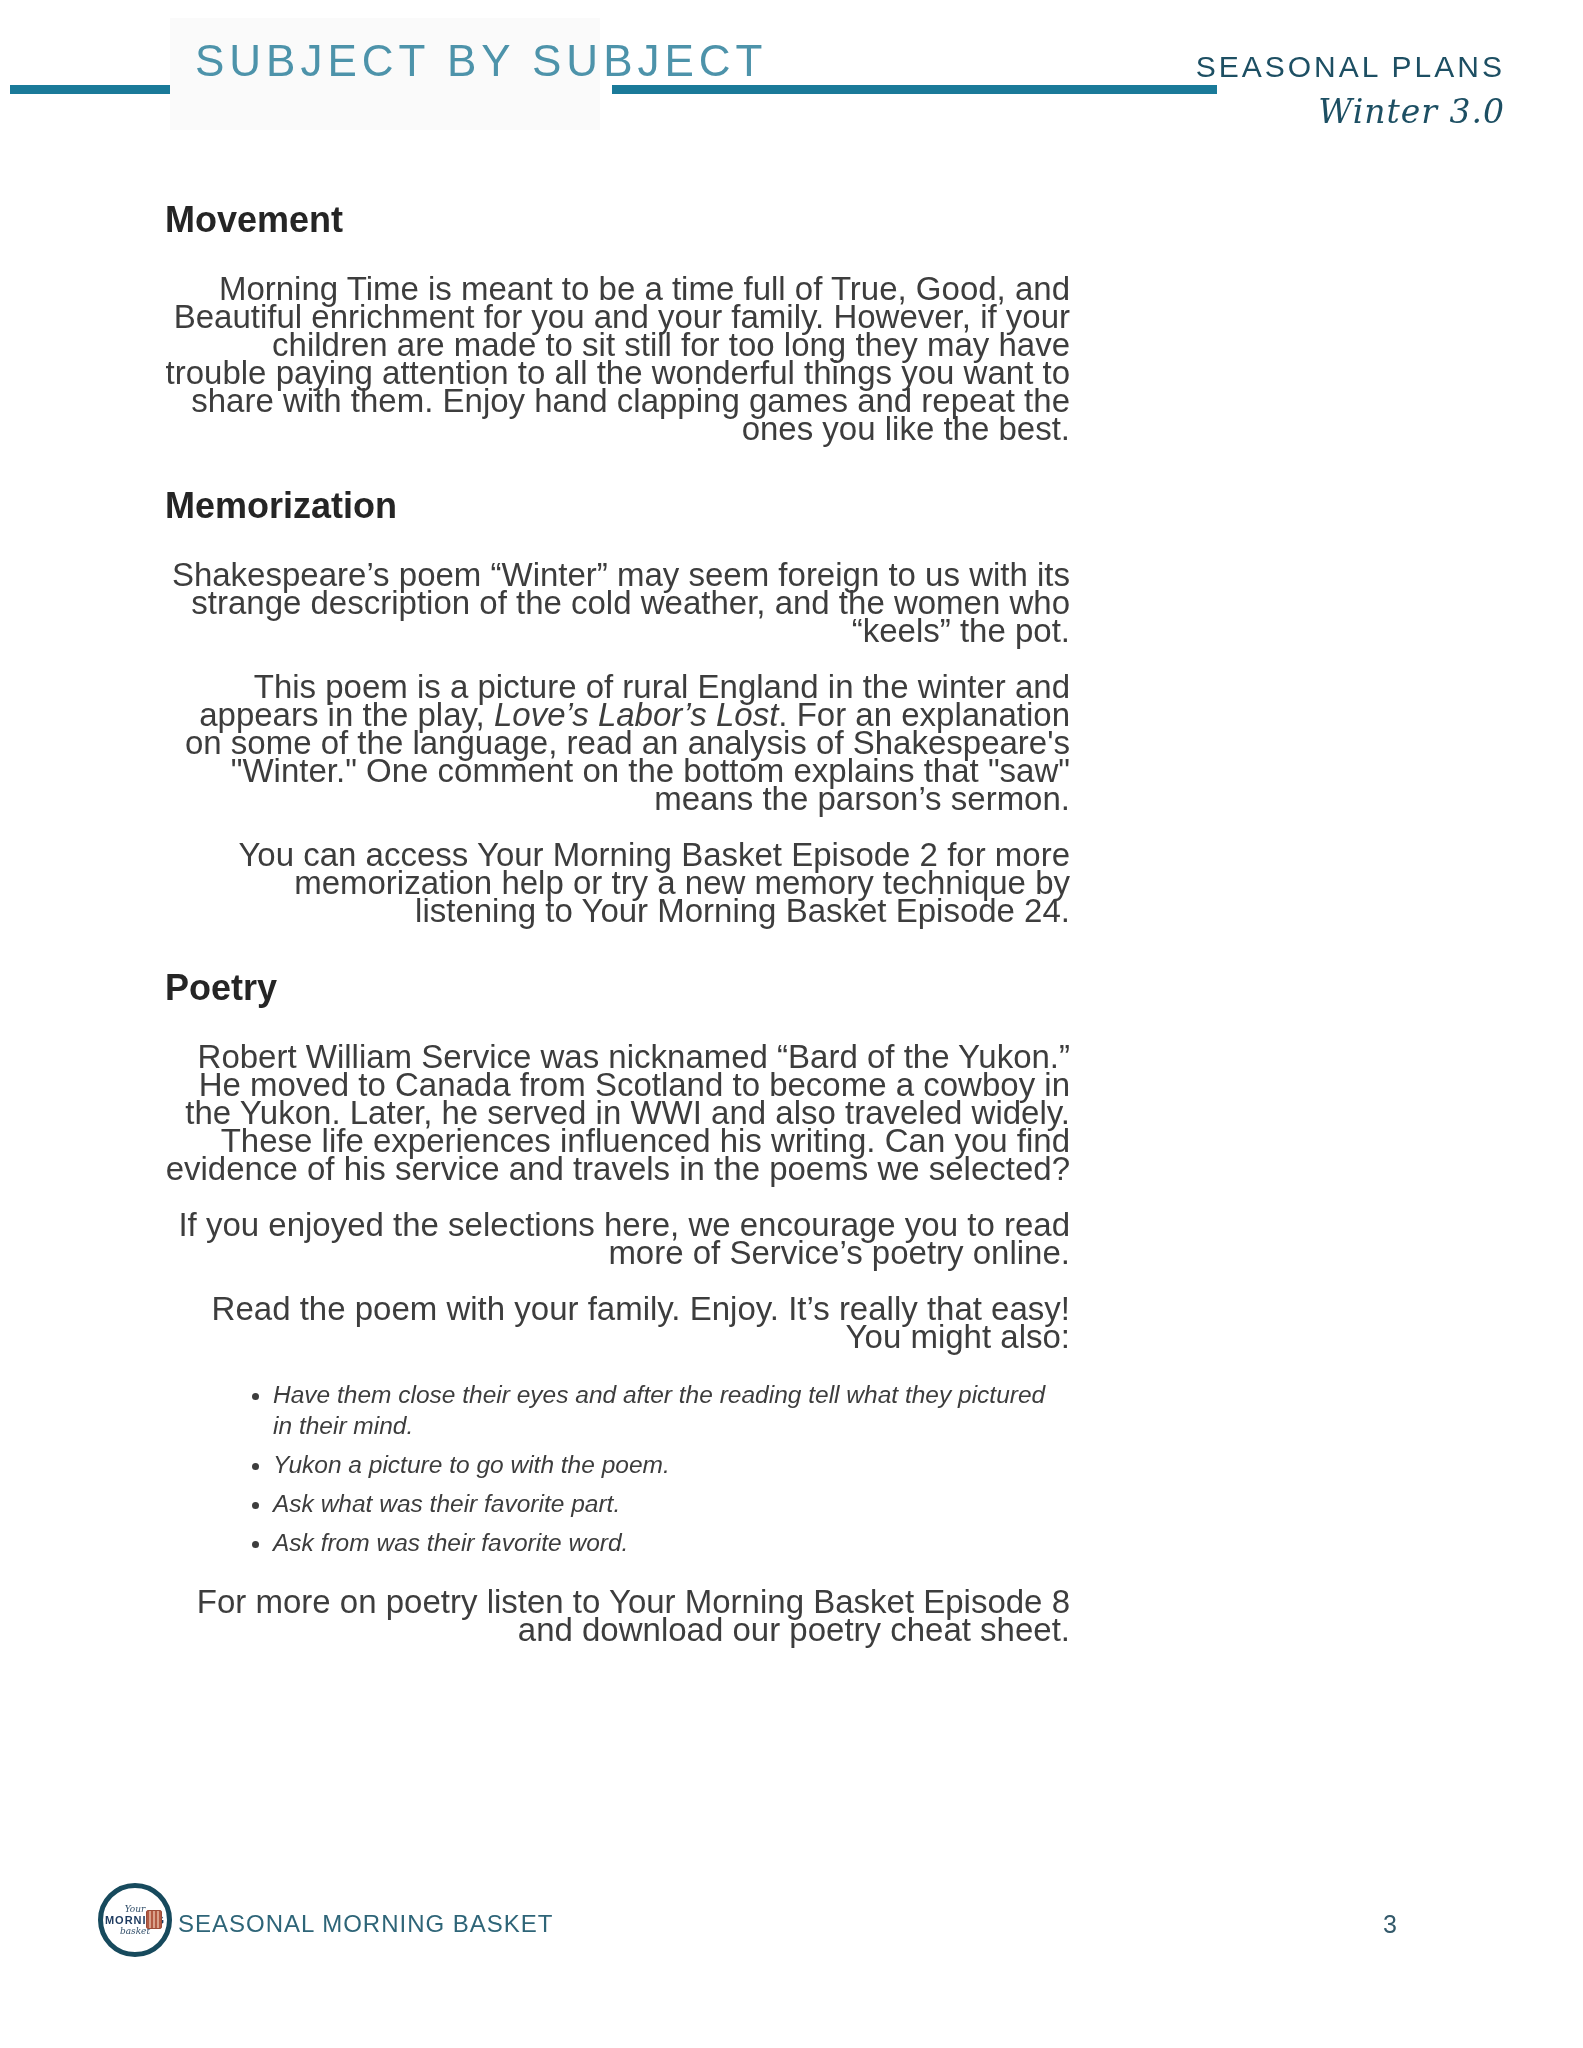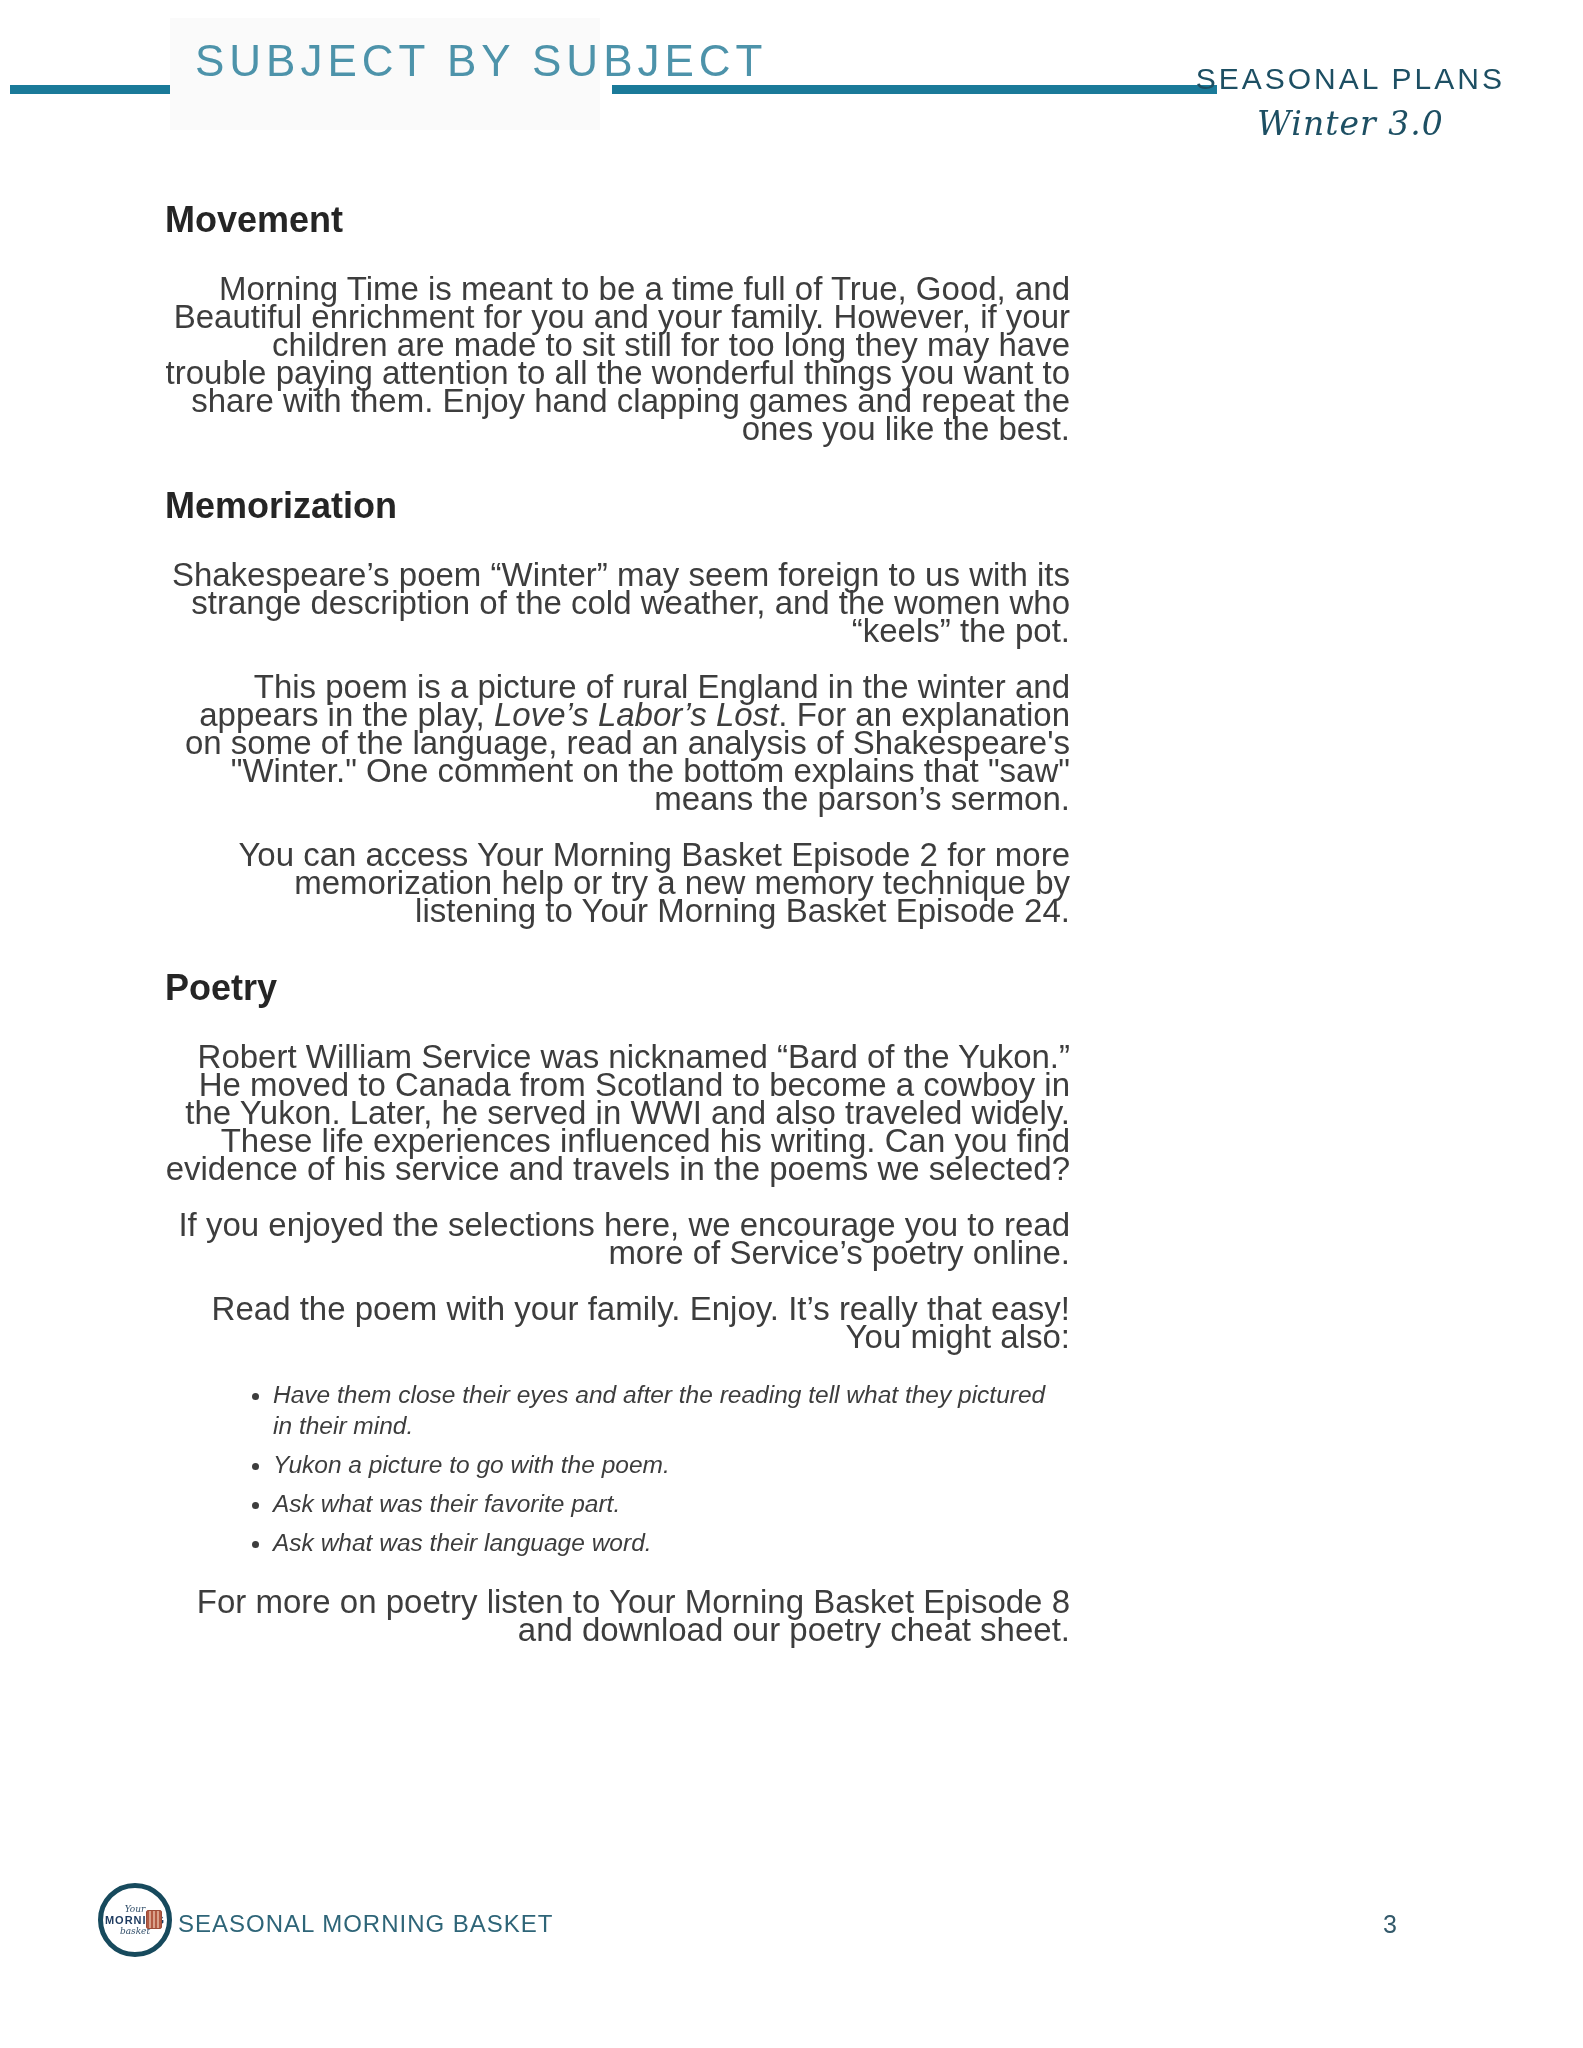--- a/index.html
+++ b/index.html
@@ -9,21 +9,21 @@
   }
   
   .hdr-rule{position:absolute;height:9px;background:#1a7a99;top:85px;}
   .hdr-rule-left{left:10px;width:165px;}
   .hdr-rule-mid{left:612px;width:605px;}
   .hdr-title-box{position:absolute;left:170px;top:18px;width:430px;height:112px;background:#fafafa;}
   .hdr-title{
     position:absolute;left:195px;top:36px;font-size:44px;letter-spacing:5px;
     color:#4d93aa;font-weight:400;white-space:nowrap;
   }
-  .hdr-right{position:absolute;right:78px;top:50px;text-align:center;color:#1d4f63;margin-top:12px;}
+  .hdr-right{position:absolute;right:78px;top:50px;text-align:right;color:#1d4f63;}
   .plan-label{font-size:30px;letter-spacing:3px;font-weight:400;white-space:nowrap;}
   .plan-edition{
     font-family:"DejaVu Serif", serif;font-style:italic;font-weight:500;
     font-size:33px;margin-top:8px;letter-spacing:1px;
   }
   
   .main{position:absolute;left:165px;top:205px;width:905px;}
   .main h2{font-size:36px;line-height:30px;font-weight:700;color:#252525;margin:48px 0 40px;}
   .main h2.first{margin-top:0;}
   .main p{font-size:33px;line-height:28px;margin:0 0 28px;color:#3d3d3d;text-align:right;}
@@ -84,21 +84,21 @@
 
     <section>
       <h2>Poetry</h2>
       <p>Robert William Service was nicknamed “Bard of the Yukon.” He moved to Canada from Scotland to become a cowboy in the Yukon. Later, he served in WWI and also traveled widely. These life experiences influenced his writing. Can you find evidence of his service and travels in the poems we selected?</p>
       <p>If you enjoyed the selections here, we encourage you to read more of Service’s poetry online.</p>
       <p>Read the poem with your family. Enjoy. It’s really that easy! You might also:</p>
       <ul>
         <li>Have them close their eyes and after the reading tell what they pictured in their mind.</li>
         <li>Yukon a picture to go with the poem.</li>
         <li>Ask what was their favorite part.</li>
-        <li>Ask what was their language word.</li>
+        <li>Ask from was their favorite word.</li>
       </ul>
       <p>For more on poetry listen to Your Morning Basket Episode 8 and download our poetry cheat sheet.</p>
     </section>
 
   </main>
 
   <footer class="footer">
     <div class="logo-circle">
       <span class="logo-your">Your</span>
       <span class="logo-morning">MORNING</span>

